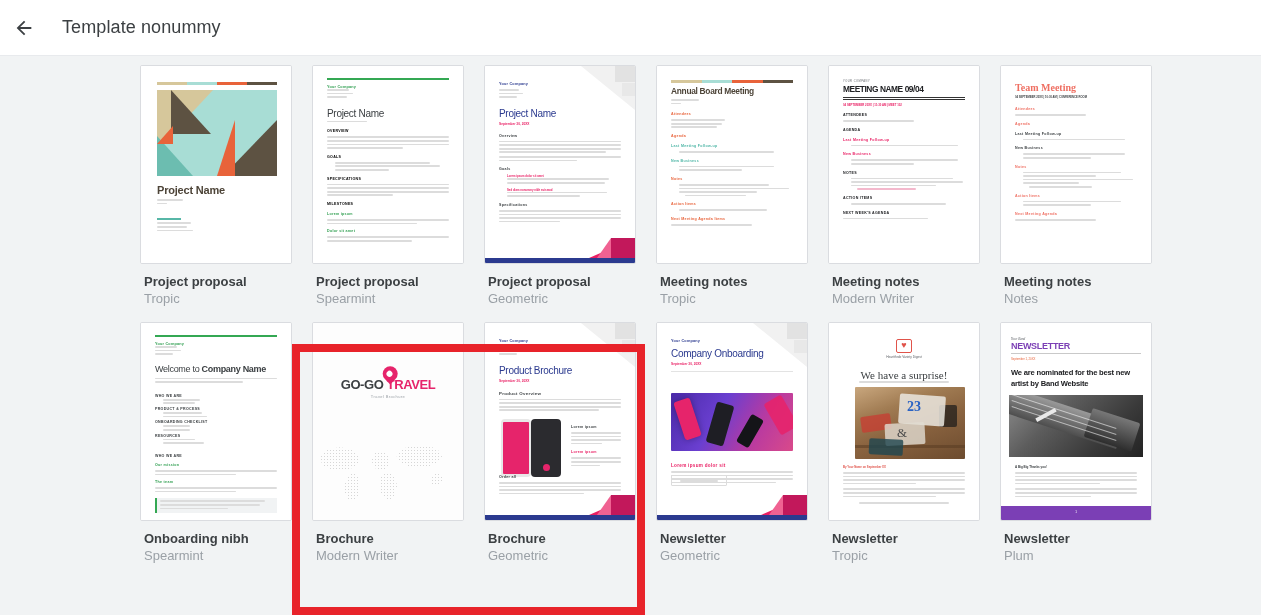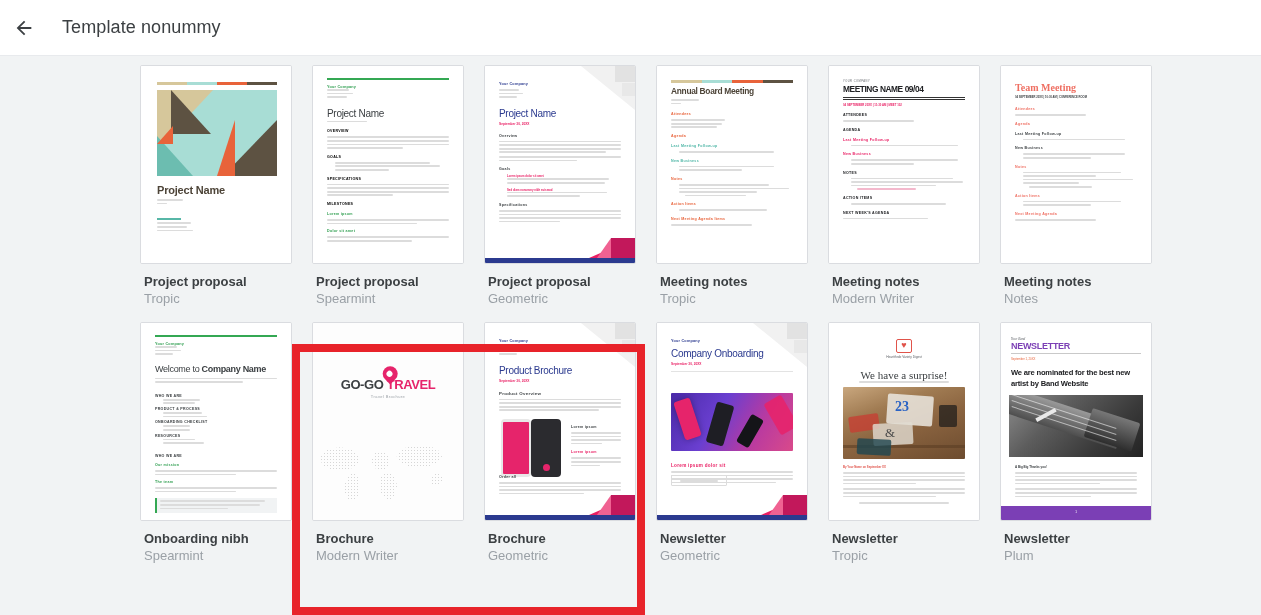--- a/index.html
+++ b/index.html
@@ -156,21 +156,21 @@
   .hero-phones .a{position:absolute;left:8px;top:6px;width:17px;height:40px;background:#e6246b;border-radius:3px;rotate:-18deg;box-shadow:0 0 6px rgba(0,0,0,.3);}
   .hero-phones .b{position:absolute;left:40px;top:10px;width:18px;height:42px;background:#1e1e24;border-radius:3px;rotate:16deg;}
   .hero-phones .c{position:absolute;left:72px;top:22px;width:14px;height:32px;background:#141418;border-radius:3px;rotate:30deg;}
   .hero-phones .d{position:absolute;right:2px;top:4px;width:20px;height:36px;background:#e6246b;border-radius:3px;rotate:-30deg;opacity:.9;}
   .btnbox{position:absolute;left:14px;top:152px;width:56px;height:11px;border:1px solid #dcdcdc;border-radius:1px;}
 
   
   .heart-logo{position:absolute;left:50%;top:16px;transform:translateX(-50%);width:16px;height:14px;border:1px solid #e0534a;border-radius:2px;background:#fff;}
   .heart-logo::after{content:"♥";position:absolute;left:50%;top:50%;transform:translate(-50%,-52%);color:#e0534a;font-size:9px;line-height:1;}
   .lv-ttl{position:absolute;left:0;right:0;top:46px;text-align:center;font-family:"Liberation Serif",serif;font-size:11px;color:#3c4043;}
-  .photo{position:absolute;left:14px;right:14px;top:64px;height:72px;overflow:hidden;border-radius:1px;
+  .photo{position:absolute;left:26px;right:14px;top:64px;height:72px;overflow:hidden;border-radius:1px;
     background:linear-gradient(160deg,#c9a77e 0%,#a07b52 30%,#8b6440 55%,#6d4c2f 100%);text-align:center;}
   .photo .o1{position:absolute;left:6px;top:28px;width:30px;height:16px;background:rgba(200,60,50,.75);rotate:-8deg;border-radius:2px;}
   .photo .o2{position:absolute;left:44px;top:8px;width:46px;height:30px;background:rgba(235,232,225,.85);rotate:4deg;border-radius:2px;}
   .photo .o3{position:absolute;left:52px;top:12px;color:#2a63c4;font-size:14px;font-weight:bold;font-family:"Liberation Serif",serif;}
   .photo .o4{position:absolute;left:30px;top:36px;width:40px;height:22px;background:rgba(225,220,210,.8);rotate:-3deg;border-radius:2px;}
   .photo .o5{position:absolute;left:42px;top:38px;color:#4a4a4a;font-size:13px;font-family:"Liberation Serif",serif;}
   .photo .o6{position:absolute;left:14px;top:52px;width:34px;height:16px;background:rgba(30,70,80,.8);rotate:3deg;border-radius:2px;}
   .photo .o7{position:absolute;right:8px;top:18px;width:18px;height:22px;background:rgba(25,25,25,.7);border-radius:2px;}
   .photo .shelf{position:absolute;left:0;right:0;top:58px;height:3px;background:rgba(90,60,35,.55);}
 

